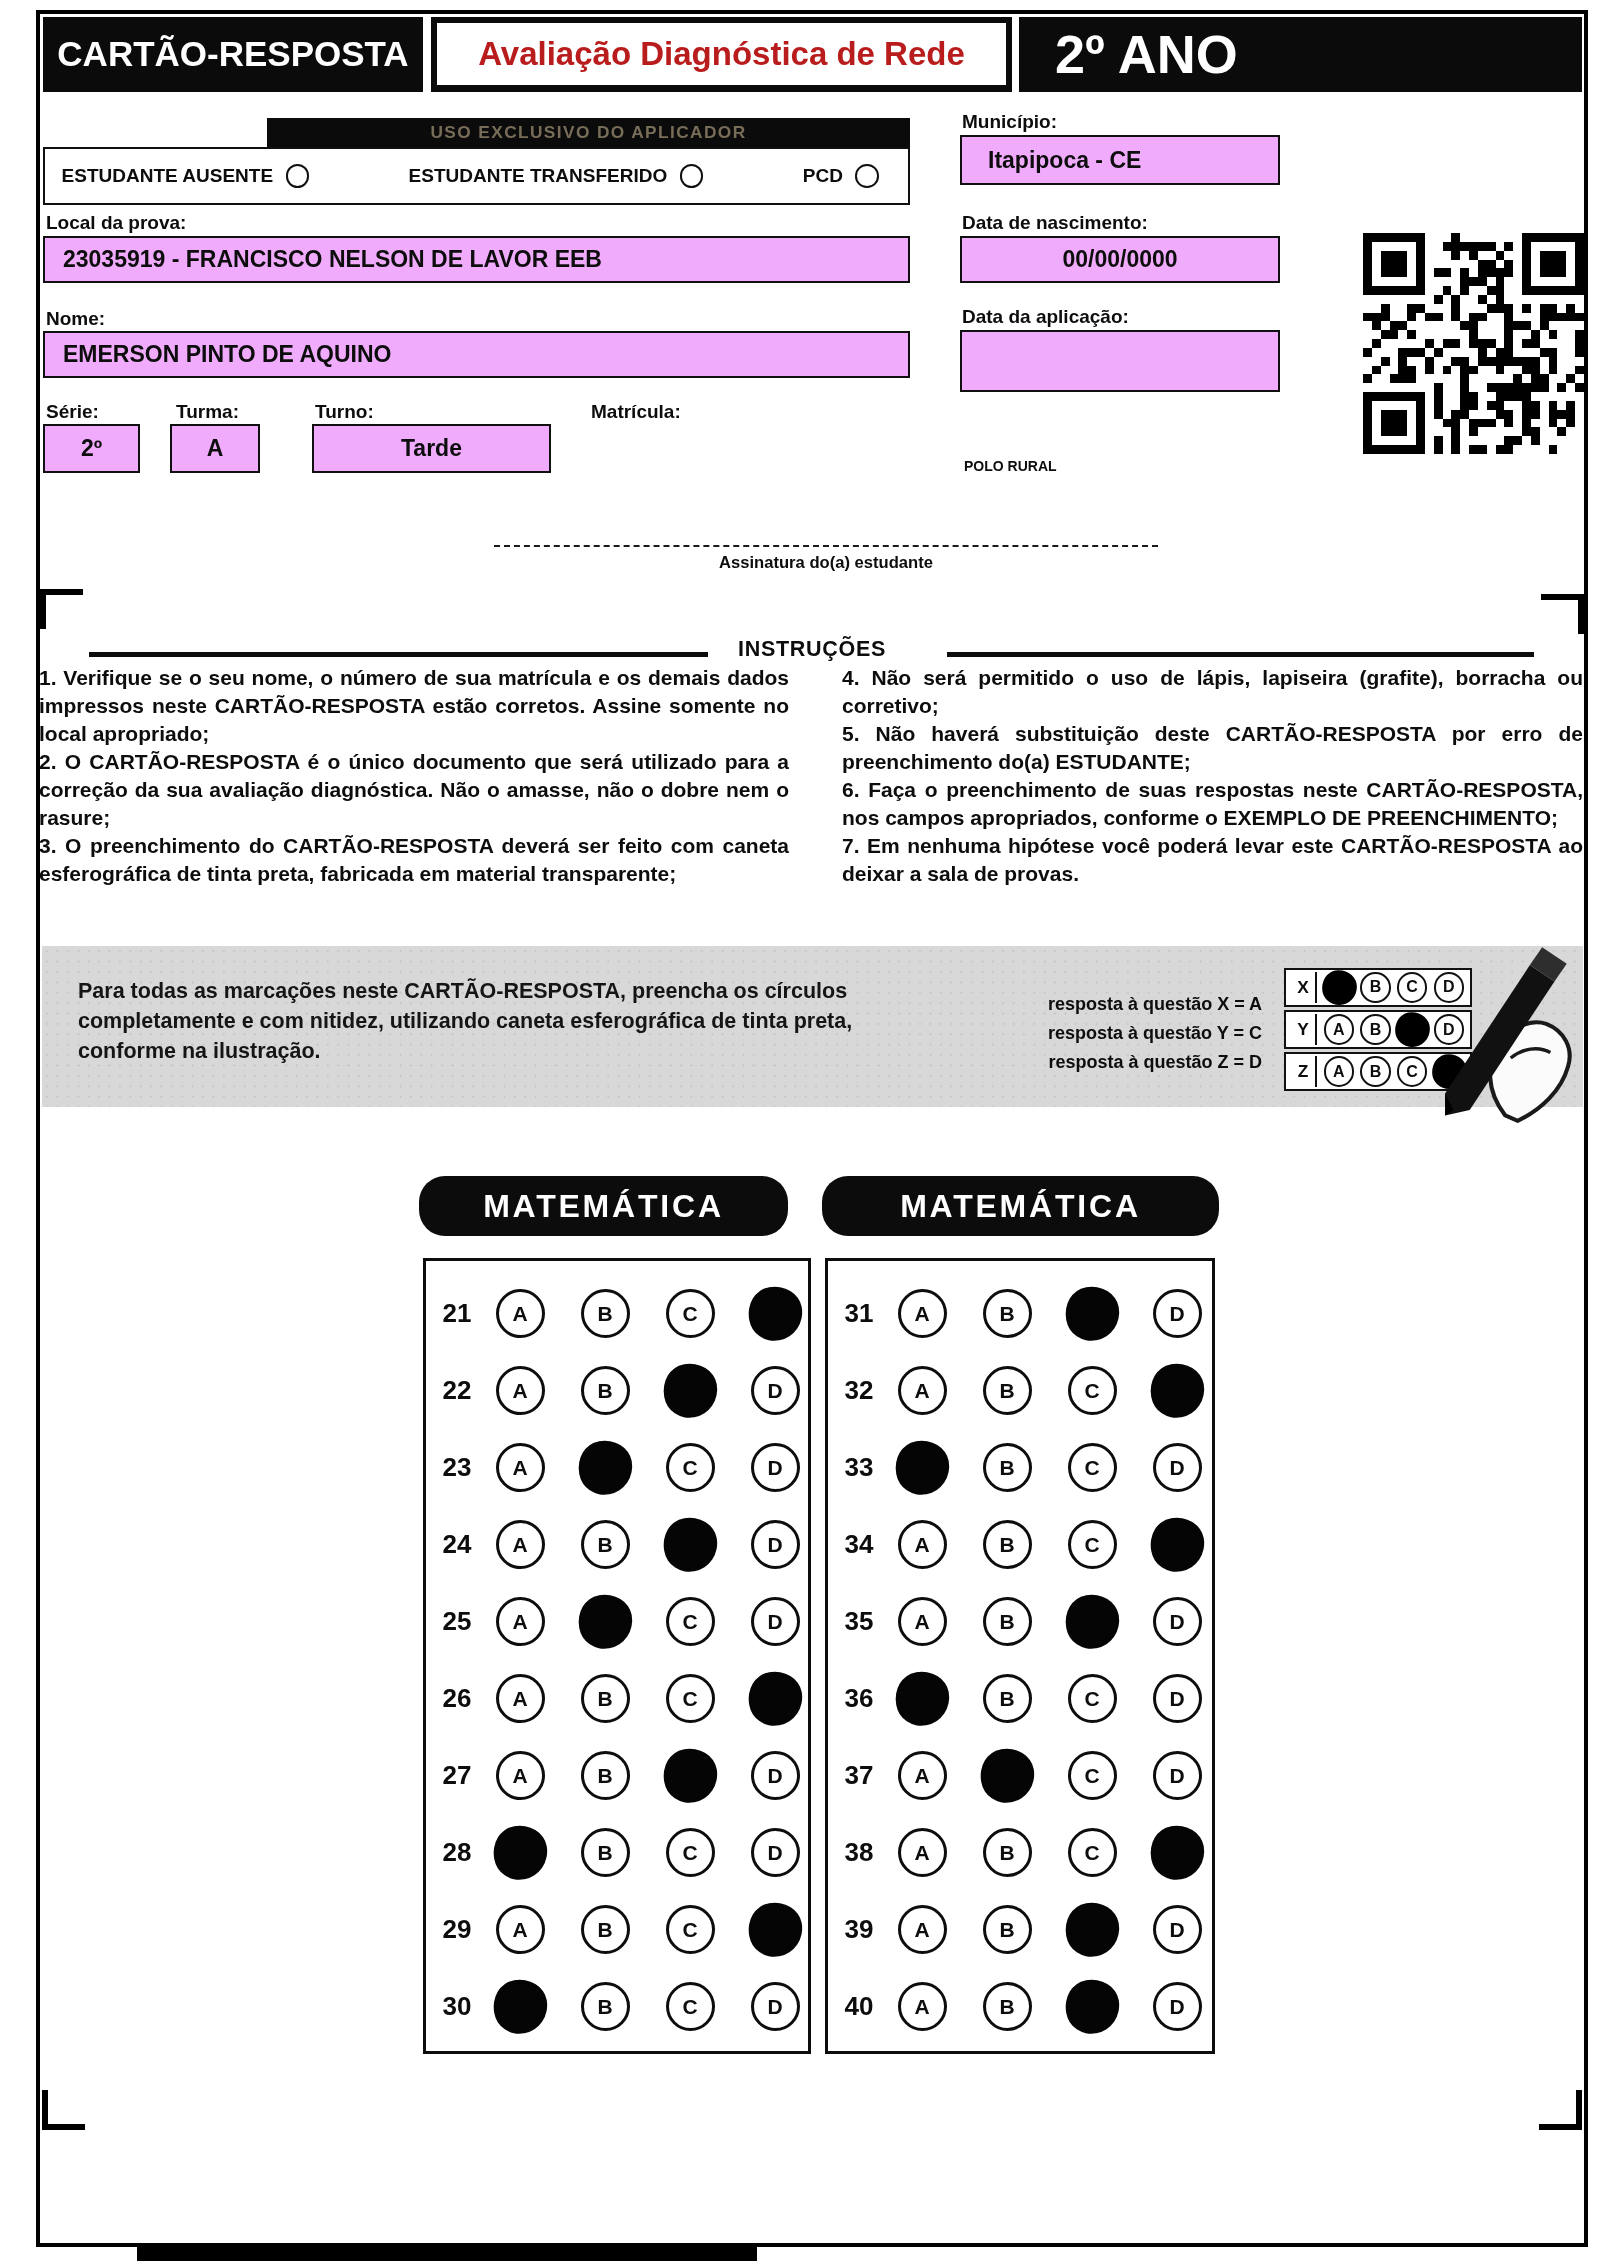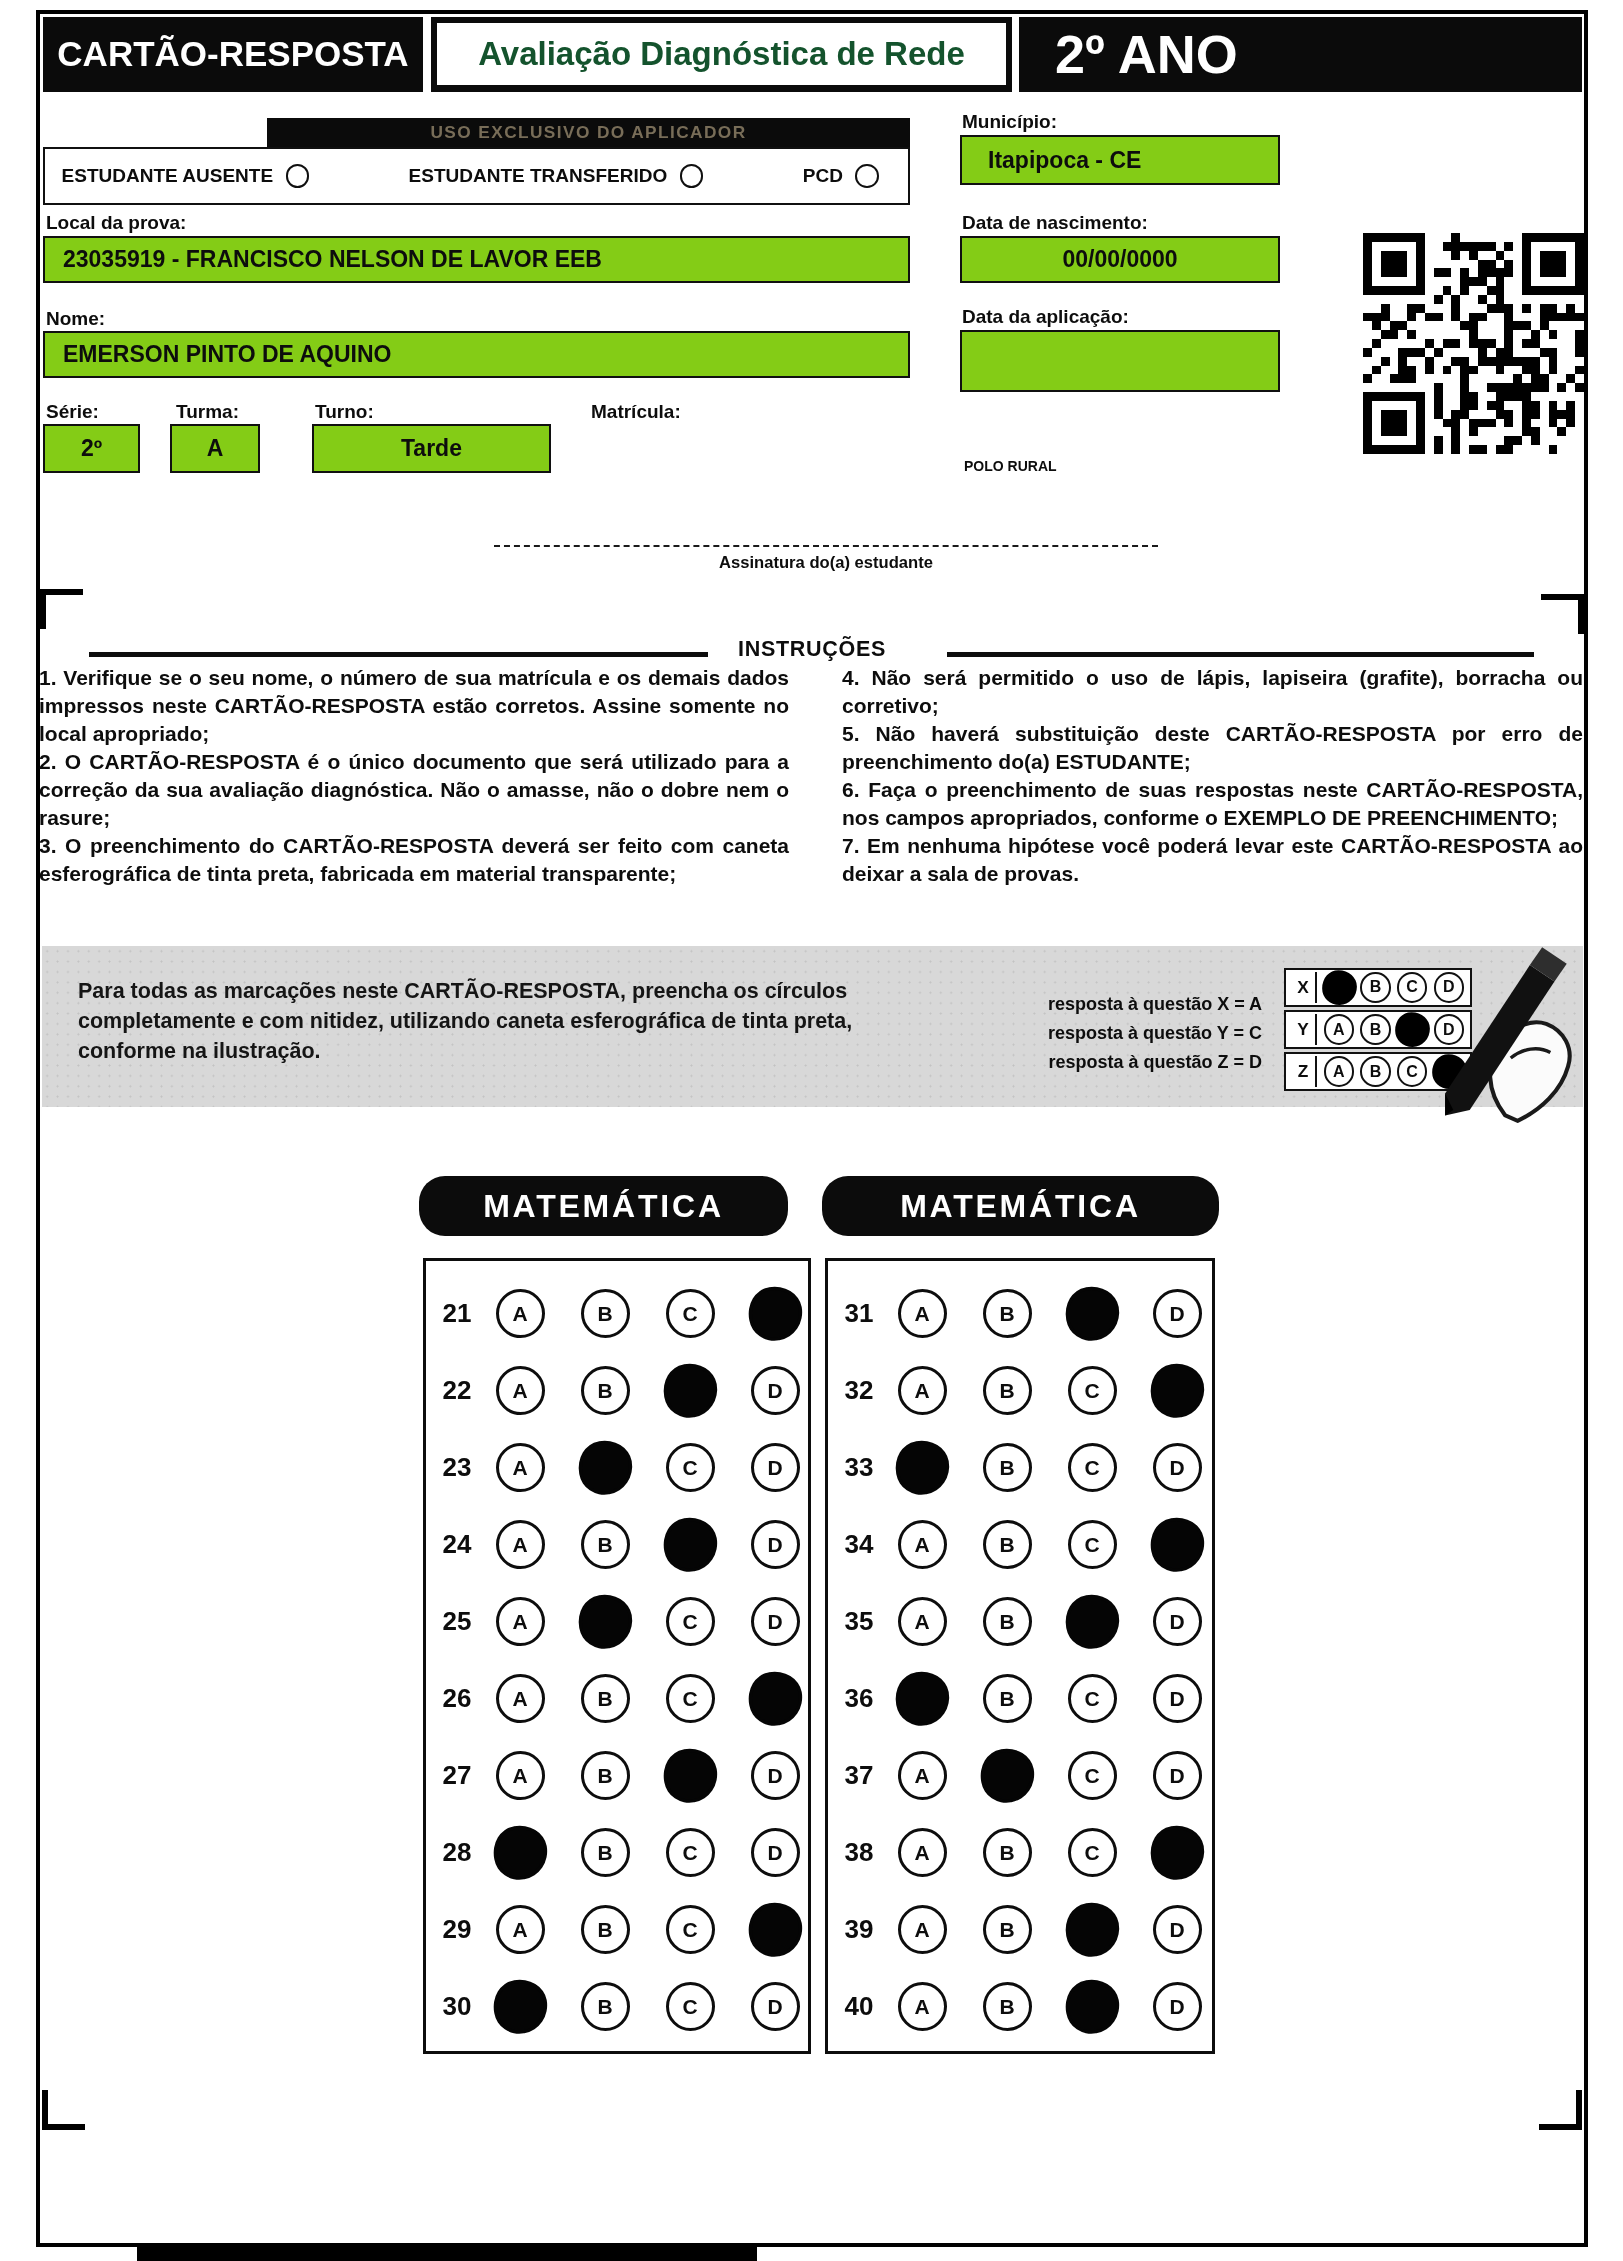--- a/index.html
+++ b/index.html
@@ -9,35 +9,35 @@
     position:relative; width:1624px; height:2261px; background:#fff;
     font-family:"Liberation Sans","DejaVu Sans",sans-serif; color:#0d0d0d; overflow:hidden;padding-left:7px;
   }
   .frame { position:absolute; left:36px; top:9.7px; width:1552px; height:2237px; border:4.9px solid #000; }
 
   
   .hdr { position:absolute; top:16.6px; height:75px; background:#0b0b0b; display:flex; align-items:center; }
   .hdr-left { left:43px; width:380px; justify-content:center; }
   .hdr-left span { color:#fff; font-size:35px; font-weight:700; }
   .hdr-mid { left:431px; width:581px; padding:6.2px; }
-  .hdr-mid-inner { background:#fff; width:100%; height:100%; display:flex; align-items:center; justify-content:center; font-size:33px; font-weight:700; color:#14532d; }
+  .hdr-mid-inner { background:#fff; width:100%; height:100%; display:flex; align-items:center; justify-content:center; font-size:33px; font-weight:700; color:#b91c1c; }
   .hdr-right { left:1019px; width:563px; padding-left:36px; }
   .hdr-right span { color:#fff; font-size:54px; font-weight:700; }
 
   
   .app-bar { position:absolute; left:267px; top:118px; width:643px; height:29px; background:#0b0b0b; display:flex; align-items:center; justify-content:center; }
   .app-bar-text { color:#786d58; font-size:17.3px; font-weight:700; letter-spacing:1.4px; }
   .app-box { position:absolute; left:43px; top:147px; width:867px; height:58px; border:2.8px solid #101010; background:#fff; display:flex; align-items:center; justify-content:space-between; padding:0 29px 0 16.6px; }
   .app-opt { display:flex; align-items:center; gap:12.5px; }
   .app-opt-label { font-size:19px; font-weight:700; }
   .app-circle { width:23.6px; height:23.6px; border:2.8px solid #101010; border-radius:50%; background:#fff; flex:none; }
 
   
   .lab { position:absolute; font-weight:700; font-size:19px; }
-  .fbox { position:absolute; border:2.8px solid #101010; background:#84cc16; display:flex; align-items:center; }
+  .fbox { position:absolute; border:2.8px solid #101010; background:#f0abfc; display:flex; align-items:center; }
   .fval { font-weight:700; font-size:23px; padding-left:18px; white-space:nowrap; }
   .fval.center { width:100%; text-align:center; padding-left:0; }
   .fval.pad-lg { padding-left:26px; }
 
   .polo { position:absolute; left:964px; top:458px; font-size:14px; font-weight:700; }
 
   .qr { position:absolute; left:1363px; top:233px; width:221px; height:221px; }
   .qr svg { width:100%; height:100%; fill:#000; }
 
   

